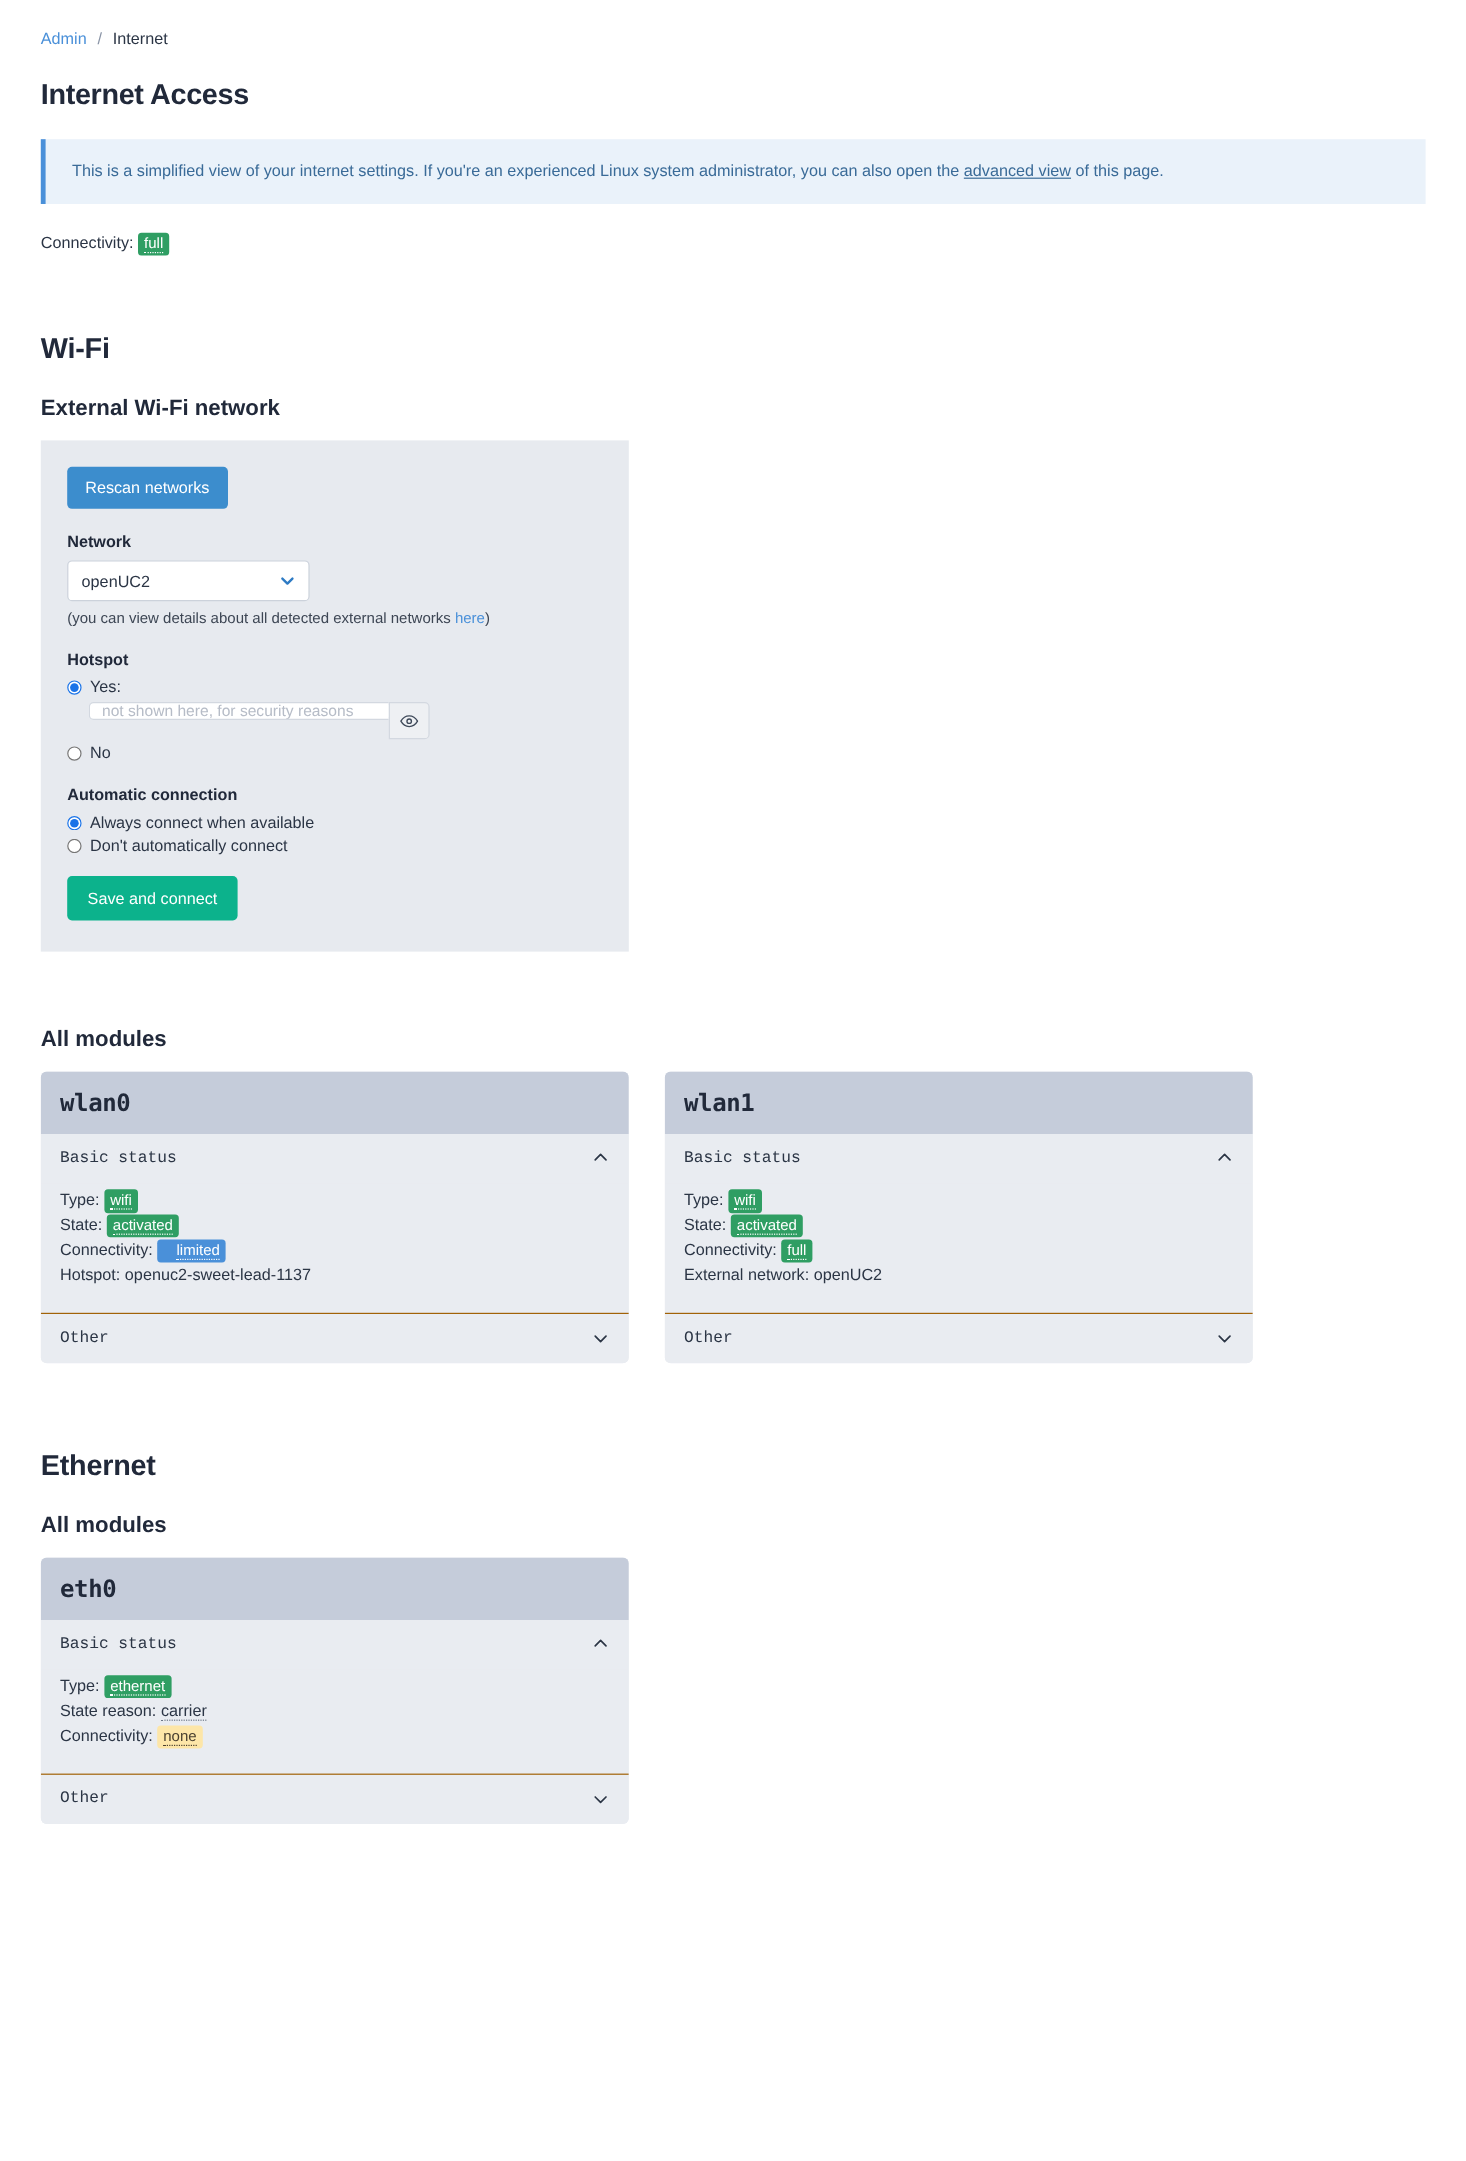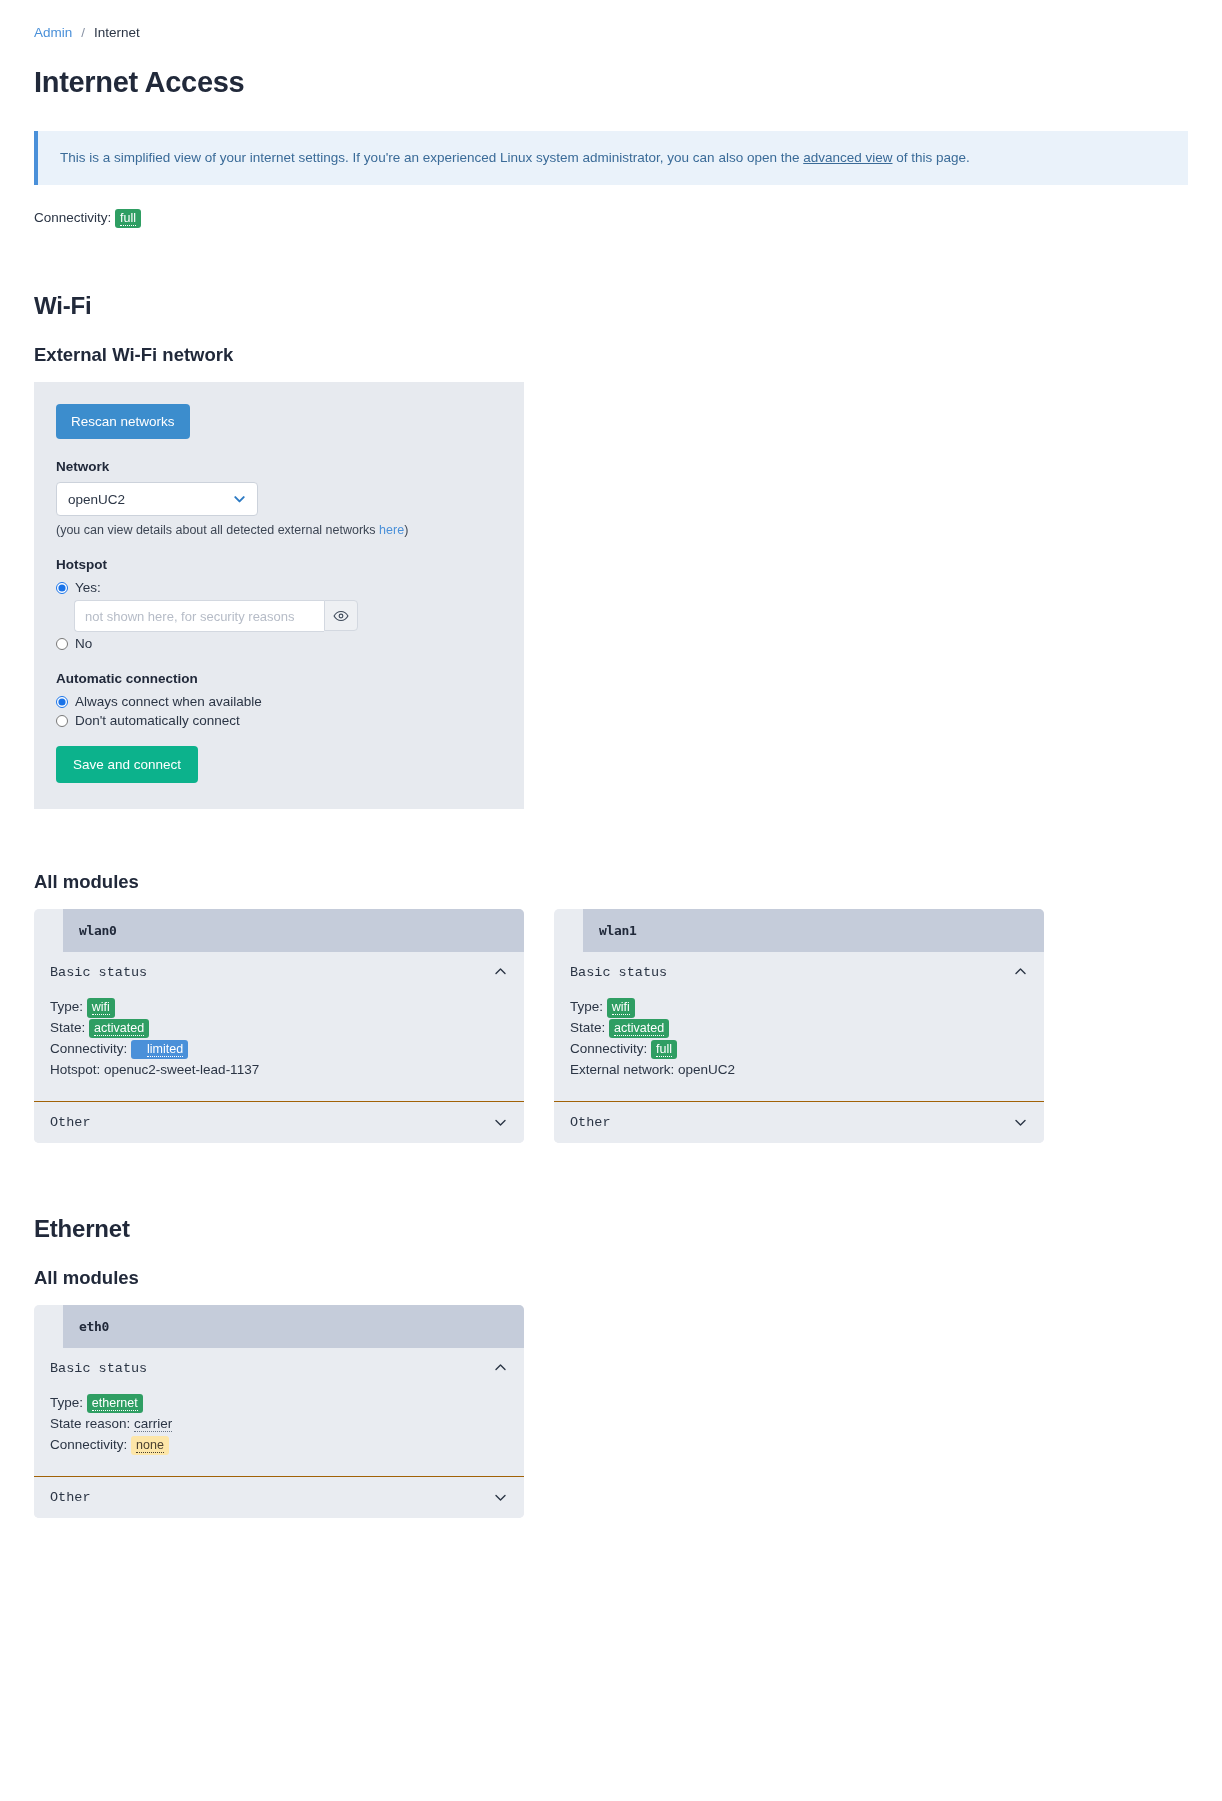--- a/index.html
+++ b/index.html
@@ -32,24 +32,24 @@
   }
   .breadcrumb a {
     color: #4a90d9;
     text-decoration: none;
   }
   .breadcrumb .sep { color: #8a94a6; }
   .breadcrumb .current { color: #2b3545; }
 
   
   h1.page-title {
-    font-size: 29px;
+    font-size: 24px;
     font-weight: bold;
     letter-spacing: -0.3px;
-    margin: 0 0 32px 0;
+    margin: 0 0 22px 0;
     color: #21293a;
   }
   h2.section-title {
     font-size: 24px;
     font-weight: bold;
     letter-spacing: -0.2px;
     margin: 0 0 24px 0;
     color: #21293a;
   }
   h3.sub-title {
@@ -176,21 +176,21 @@
     height: 12px;
     accent-color: #1a73e8;
     cursor: pointer;
   }
   .pw-row {
     display: flex;
     margin: 5px 0 3px 18px;
   }
   .pw-input {
     width: 250px;
-    height: 32px;
+    height: 15px;
     border: 1px solid #d3d8e0;
     border-right: none;
     border-radius: 4px 0 0 4px;
     background: #ffffff;
     padding: 0 10px;
     font-family: "Liberation Sans", sans-serif;
     font-size: 13px;
     color: #2b3545;
   }
   .pw-input::placeholder { color: #b6bcc7; }
@@ -216,26 +216,25 @@
   }
   .module-card {
     width: 490px;
     border-radius: 5px;
     overflow: hidden;
     background: #e9ecf1;
   }
   .module-header {
     background: #c5ccda;
     padding: 14px 16px;
-    font-size: 13px;
+    font-size: 20px;
     font-weight: bold;
     color: #21293a;
     font-family: "DejaVu Sans Mono", monospace;
     letter-spacing: -0.3px;
-    margin-left: 29px;
   }
   .accordion-head {
     display: flex;
     align-items: center;
     justify-content: space-between;
     padding: 13px 16px;
     font-size: 13.5px;
     color: #2b3545;
     cursor: pointer;
     background: #e9ecf1;

